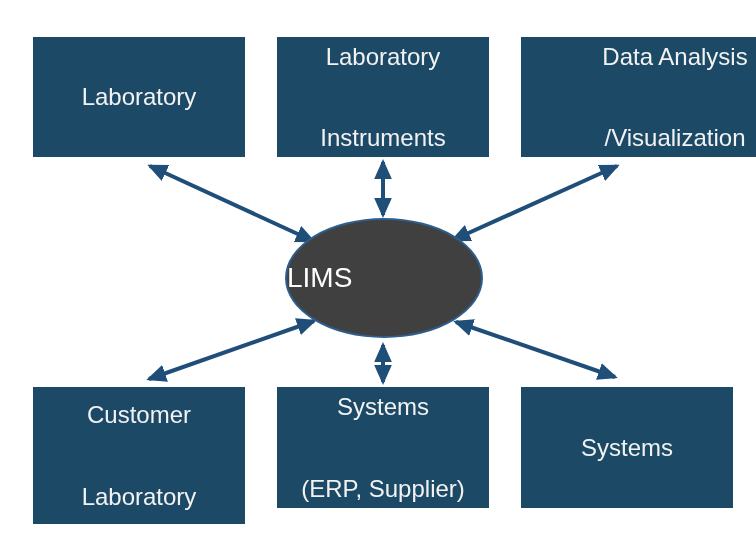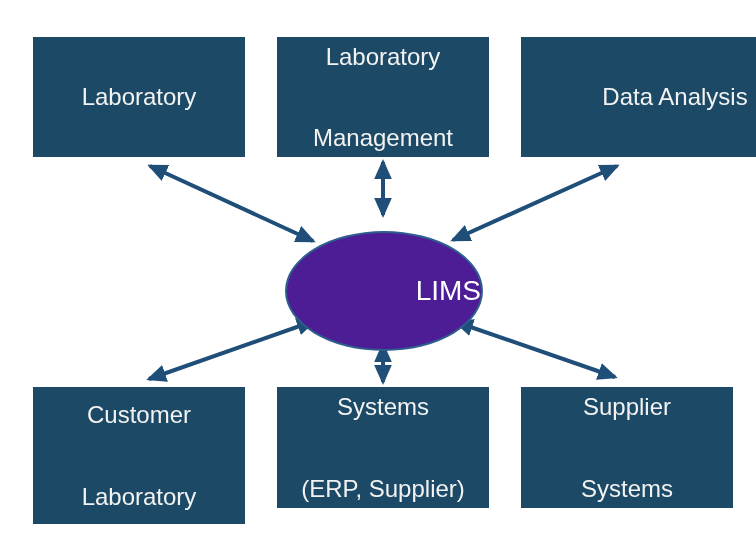--- a/index.html
+++ b/index.html
@@ -39,30 +39,30 @@
   }
   .b1 { left: 33px;  top: 37px;  }
   .b2 { left: 277px; top: 37px;  }
   .b3 { left: 521px; top: 37px; padding-left: 48px;  }
   .b4 { left: 33px;  top: 387px; height: 137px; }
   .b5 { left: 277px; top: 387px; height: 121px; }
   .b6 { left: 521px; top: 387px; height: 121px; }
   .ellipse {
     position: absolute;
     left: 285px;
-    top: 231px;
+    top: 218px;
     width: 198px;
     height: 120px;
-    background: #4c1d95;
+    background: #404040;
     border: 2px solid #2e5e8e;
     border-radius: 50%;
     box-sizing: border-box;
     display: flex;
     align-items: center;
-    justify-content: flex-end;
+    justify-content: flex-start;
     color: #ffffff;
     font-size: 28px;
   }
   .arrow-line {
     stroke: #1f4e79;
     stroke-width: 4;
     fill: none;
   }
   .arrowhead-path {
     fill: #1f4e79;
@@ -86,39 +86,39 @@
     <line class="arrow-line" x1="383" y1="345" x2="383" y2="382" marker-start="url(#ah)" marker-end="url(#ah)"></line>
     <line class="arrow-line" x1="615" y1="377" x2="456" y2="322" marker-start="url(#ah)" marker-end="url(#ah)"></line>
   </svg>
 
   <div class="node b1">
     <div>Laboratory</div>
   </div>
 
   <div class="node b2">
     <div>Laboratory</div>
-    <div>Management</div>
+    <div>Instruments</div>
   </div>
 
   <div class="node b3">
     <div>Data Analysis</div>
+    <div>/Visualization</div>
   </div>
 
   <div class="node b4">
     <div>Customer</div>
     <div>Laboratory</div>
   </div>
 
   <div class="node b5">
     <div>Systems</div>
     <div>(ERP, Supplier)</div>
   </div>
 
   <div class="node b6">
-    <div>Supplier</div>
     <div>Systems</div>
   </div>
 
   <div class="ellipse">
     <span>LIMS</span>
   </div>
 
 </div>
 
 </body></html>

